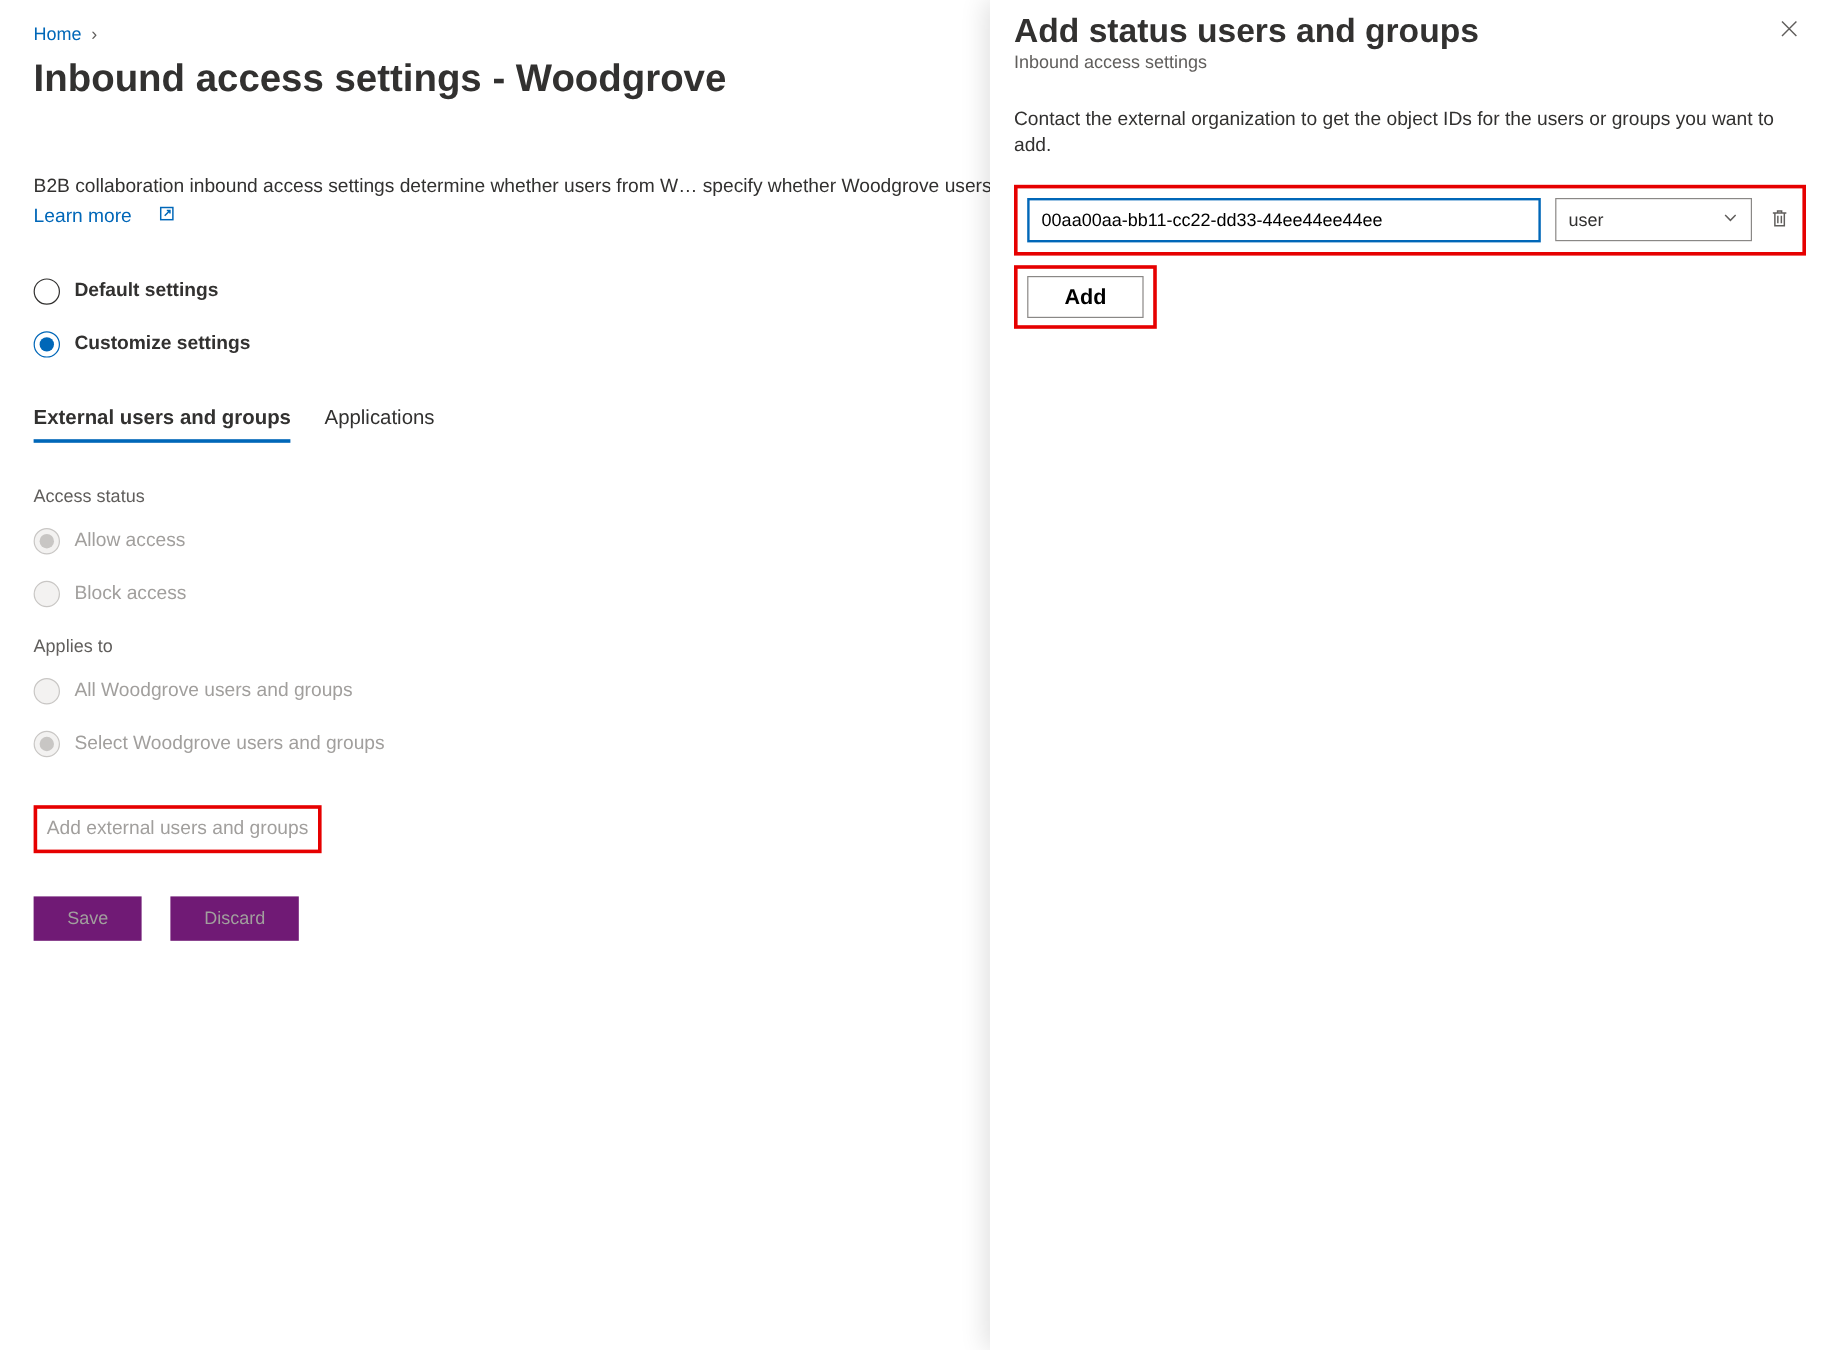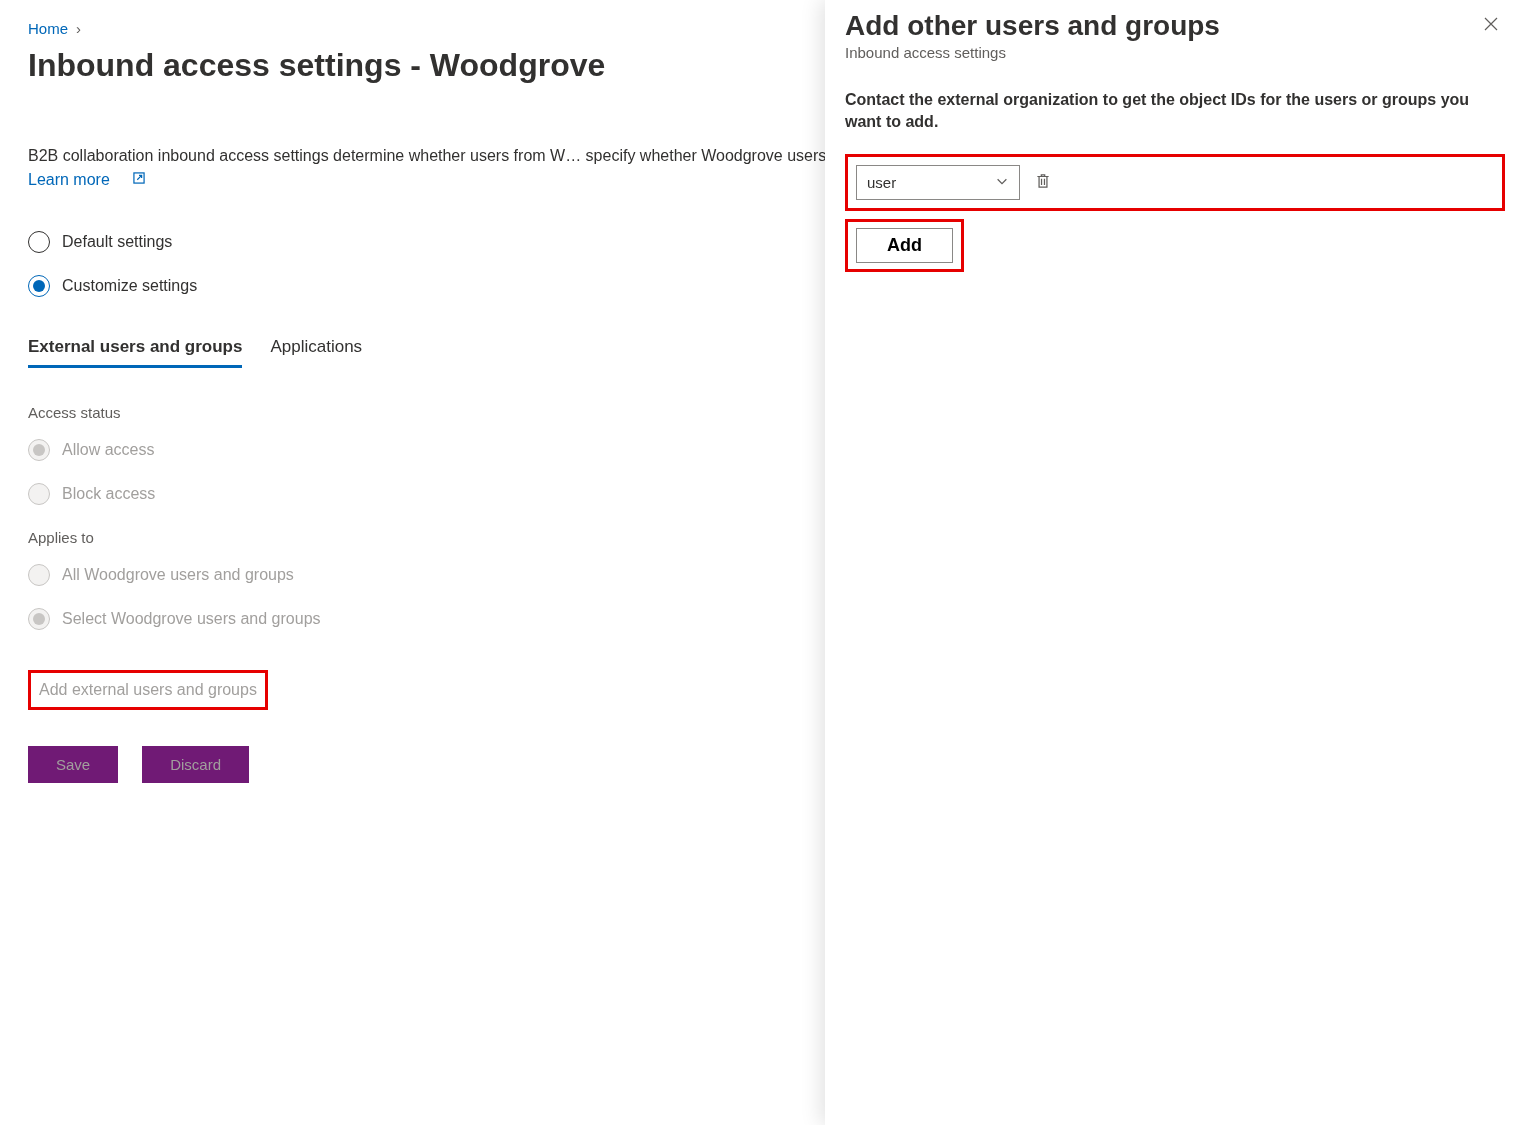--- a/index.html
+++ b/index.html
@@ -75,20 +75,21 @@
   .radio-group {
     margin-top: 42px;
   }
   .radio-row {
     display: flex;
     align-items: center;
     gap: 12px;
     margin-bottom: 22px;
     font-size: 16px;
     cursor: pointer;
+    font-weight: bold;
   }
   .radio-outer {
     width: 22px; height: 22px;
     border: 1.5px solid #323130;
     border-radius: 50%;
     display: flex; align-items: center; justify-content: center;
     flex-shrink: 0;
   }
   .radio-outer.selected { border-color: #0067b8; }
   .radio-inner {
@@ -205,21 +206,20 @@
     font-size: 18px;
     cursor: pointer;
     padding: 6px;
     color: #605e5c;
   }
   .panel-desc {
     font-size: 16px;
     color: #323130;
     line-height: 1.4;
     margin-bottom: 20px;
-    font-weight: bold;
   }
   .row-highlight {
     border: 3px solid #e60000;
     padding: 8px 8px;
     display: flex;
     align-items: center;
     gap: 12px;
     margin-bottom: 8px;
   }
   .object-input {
@@ -348,33 +348,34 @@
   <div class="footer-buttons">
     <button class="btn-flat">Save</button>
     <button class="btn-flat">Discard</button>
   </div>
 </div>
 
 <div class="panel">
   <div class="panel-inner">
     <div class="panel-header-row">
       <div>
-        <div class="panel-title">Add other users and groups</div>
+        <div class="panel-title">Add status users and groups</div>
         <div class="panel-subtitle">Inbound access settings</div>
       </div>
       <div class="close-x">
         <svg width="16" height="16" viewBox="0 0 16 16" stroke="#605e5c" stroke-width="1.2">
             <path d="M2 2 L14 14 M14 2 L2 14"></path>
           </svg>
       </div>
     </div>
 
     <div class="panel-desc">Contact the external organization to get the object IDs for the users or groups you want to add.</div>
 
     <div class="row-highlight">
+      <input class="object-input" value="00aa00aa-bb11-cc22-dd33-44ee44ee44ee" style="">
       <div class="type-select">
         <span>user</span>
         <span>
           <svg width="14" height="14" viewBox="0 0 16 16" fill="none" stroke="#605e5c" stroke-width="1.4">
               <path d="M3 6 L8 11 L13 6"></path>
             </svg>
         </span>
       </div>
       <div class="trash">
         <svg width="18" height="18" viewBox="0 0 16 16" fill="none" stroke="#605e5c" stroke-width="1.1">

